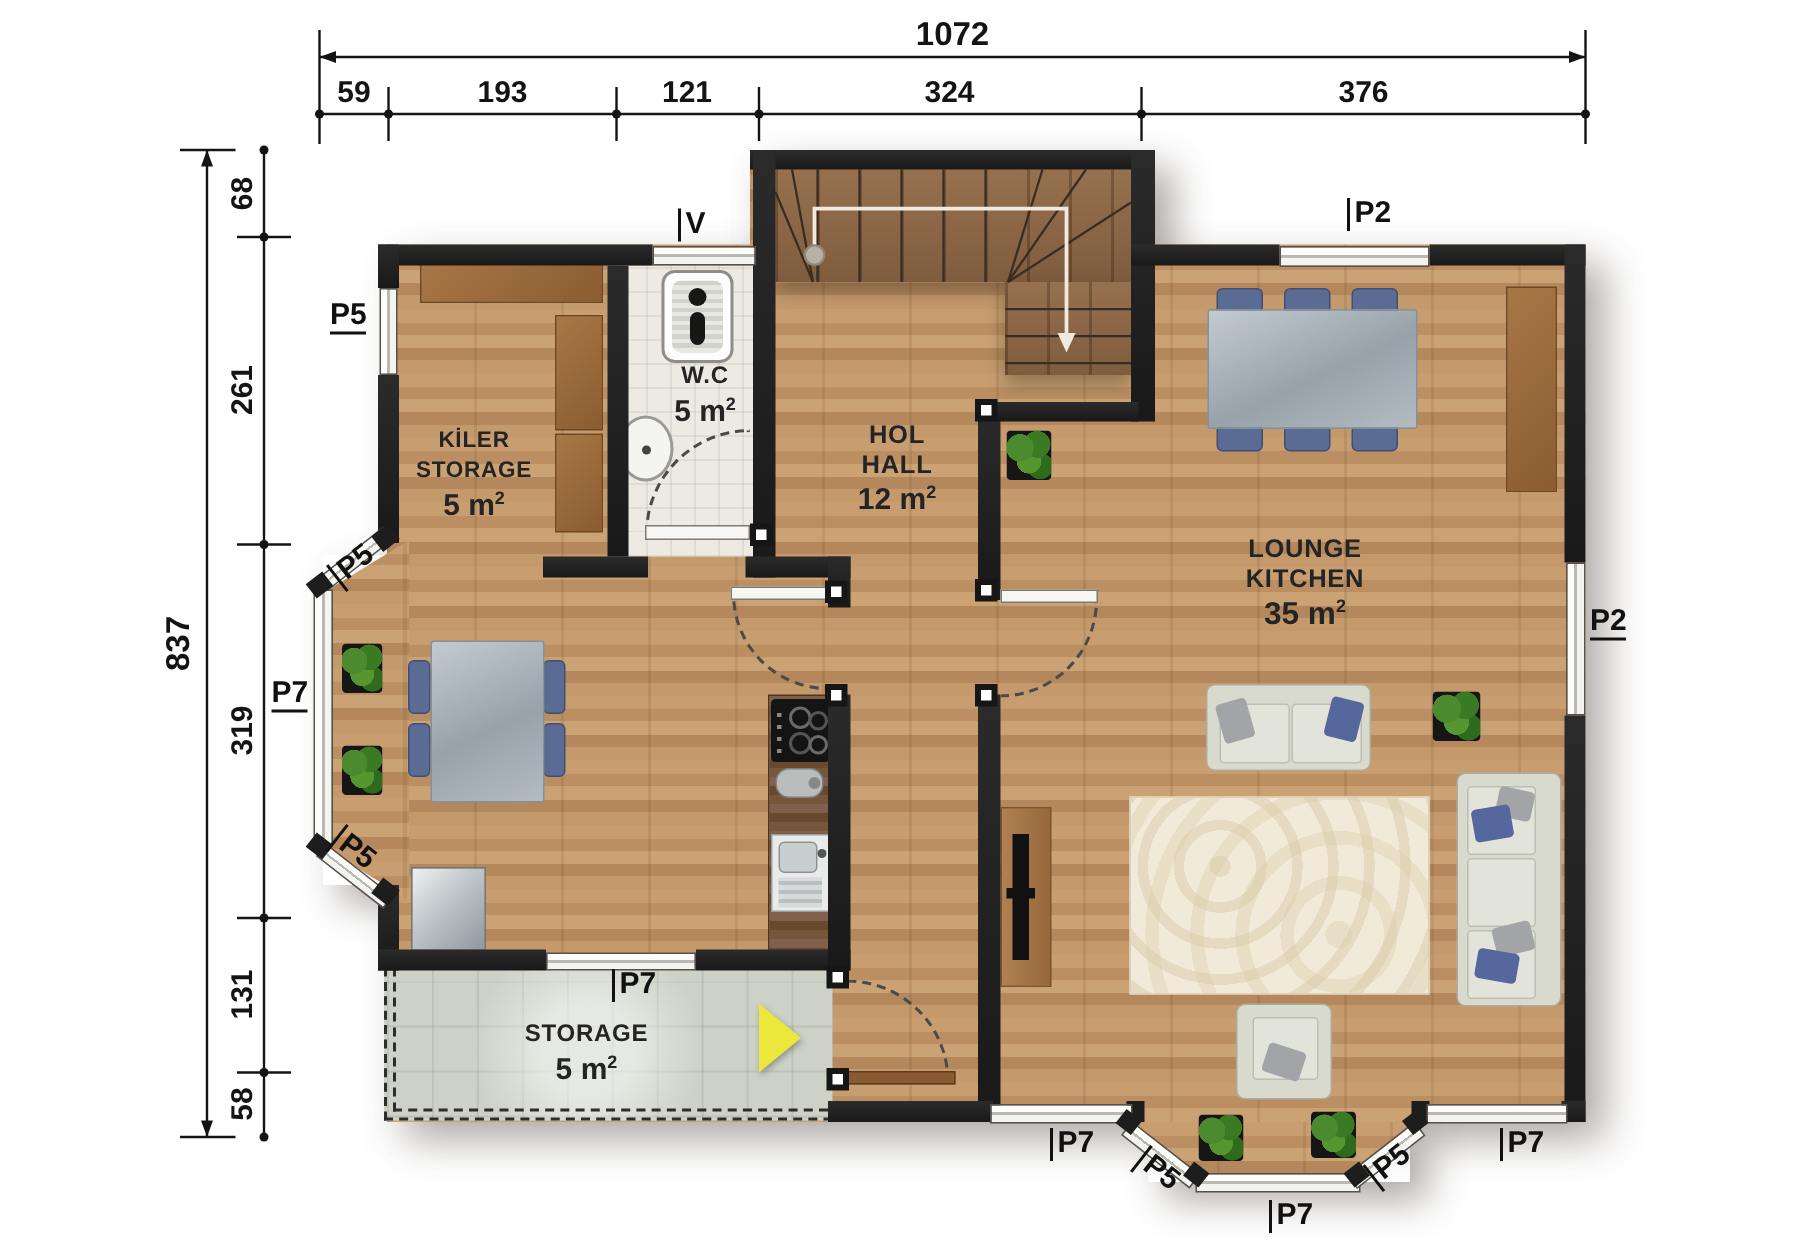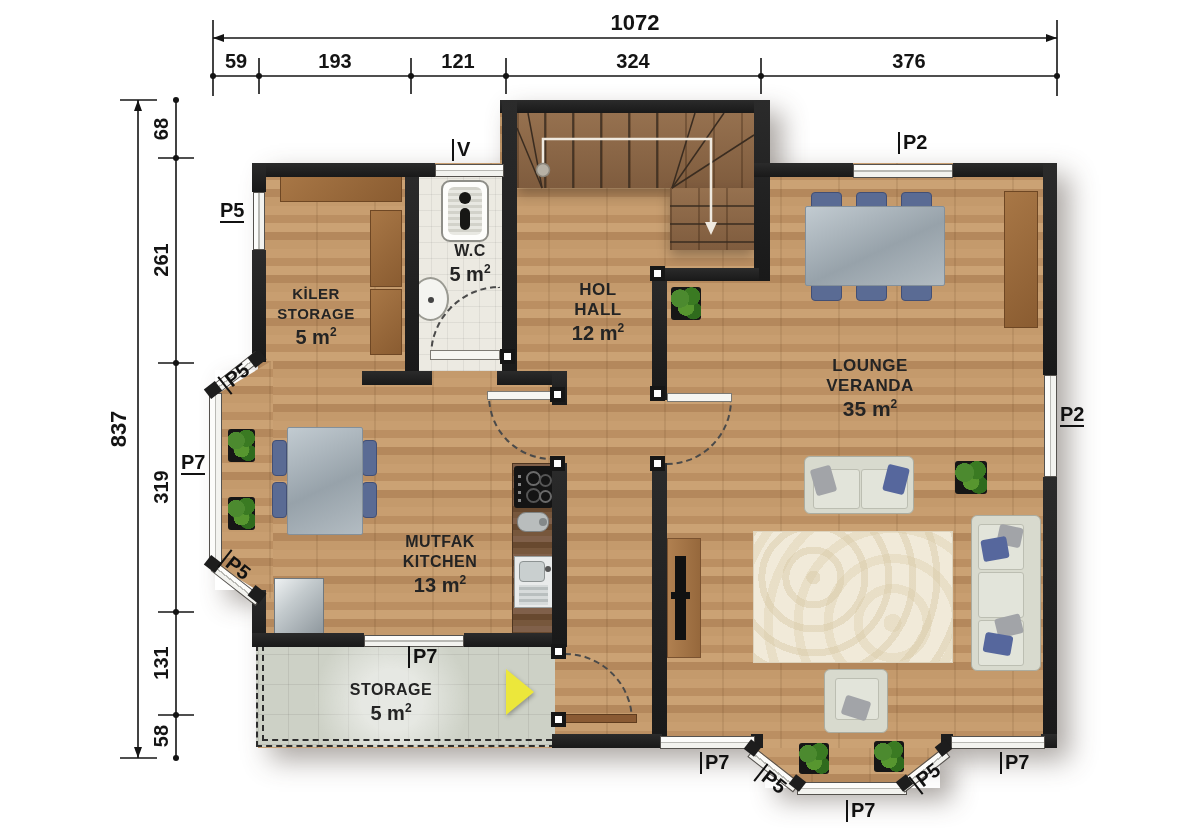--- a/index.html
+++ b/index.html
@@ -326,27 +326,22 @@
     <div class="ln">W.C</div>
     <div class="area"><span>5 m</span><sup>2</sup></div>
   </div>
   <div class="abs room" style="left:598px;top:280px;font-size:17px;">
     <div class="ln">HOL</div>
     <div class="ln">HALL</div>
     <div class="area"><span>12 m</span><sup>2</sup></div>
   </div>
   <div class="abs room" style="left:870px;top:356px;font-size:17px;">
     <div class="ln">LOUNGE</div>
-    <div class="ln">VERANDA</div>
+    <div class="ln">KITCHEN</div>
     <div class="area" style="font-size:21px;"><span>35 m</span><sup>2</sup></div>
-  </div>
-  <div class="abs room" style="left:440px;top:532px;font-size:16px;">
-    <div class="ln">MUTFAK</div>
-    <div class="ln">KITCHEN</div>
-    <div class="area"><span>13 m</span><sup>2</sup></div>
   </div>
   <div class="abs room" style="left:391px;top:680px;font-size:16px;">
     <div class="ln">STORAGE</div>
     <div class="area"><span>5 m</span><sup>2</sup></div>
   </div>
 
   <svg class="abs" style="left:0;top:0;" width="1200" height="831" viewBox="0 0 1200 831" font-family="Liberation Sans, sans-serif" font-weight="700" fill="#141414">
     <g stroke="#141414" stroke-width="1.6">
       <line x1="213" y1="38" x2="1057" y2="38"></line>
       <line x1="213" y1="20" x2="213" y2="96"></line>

